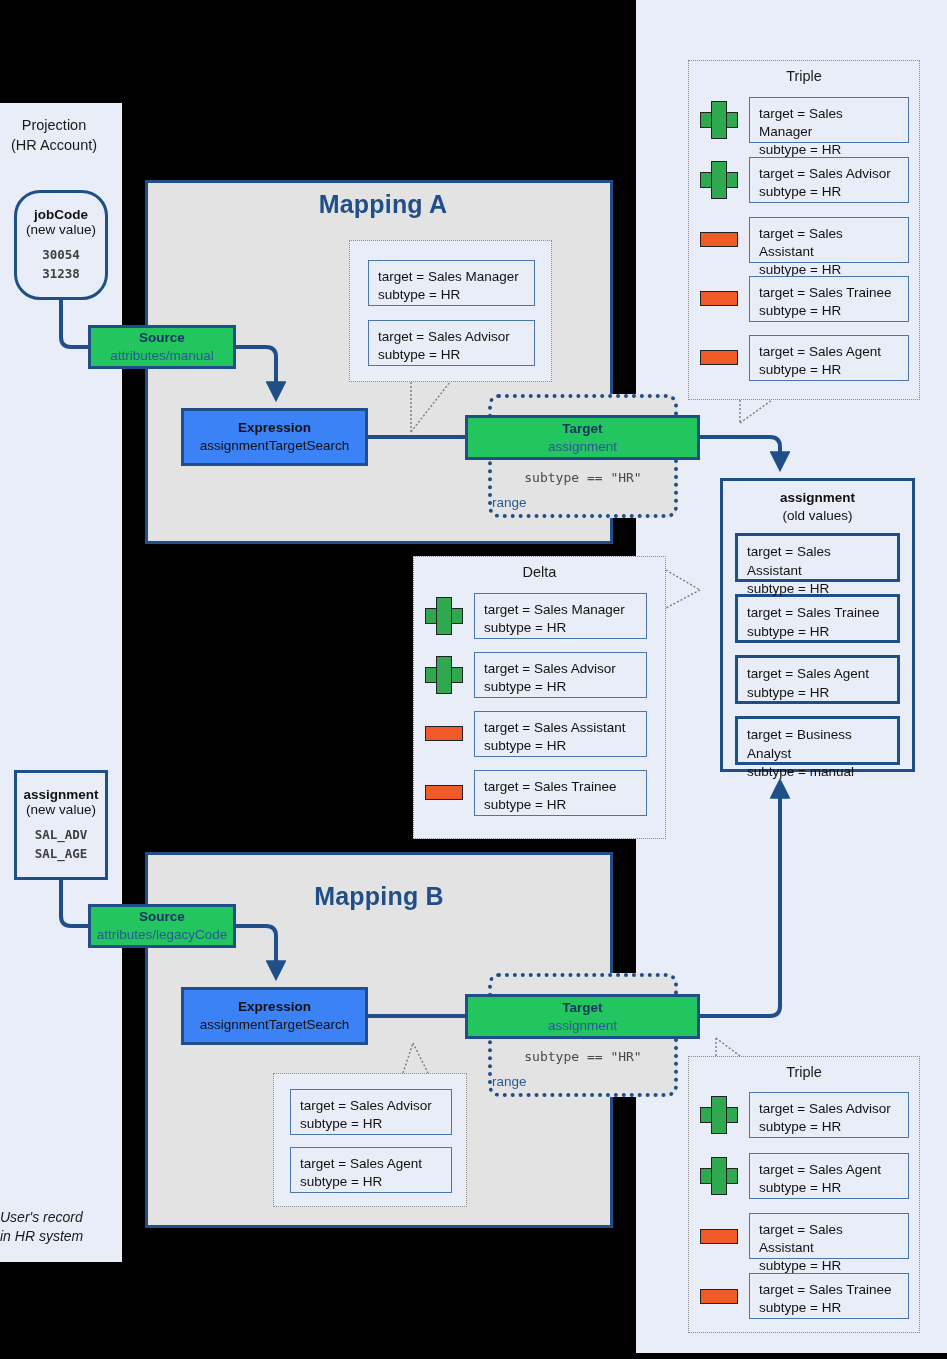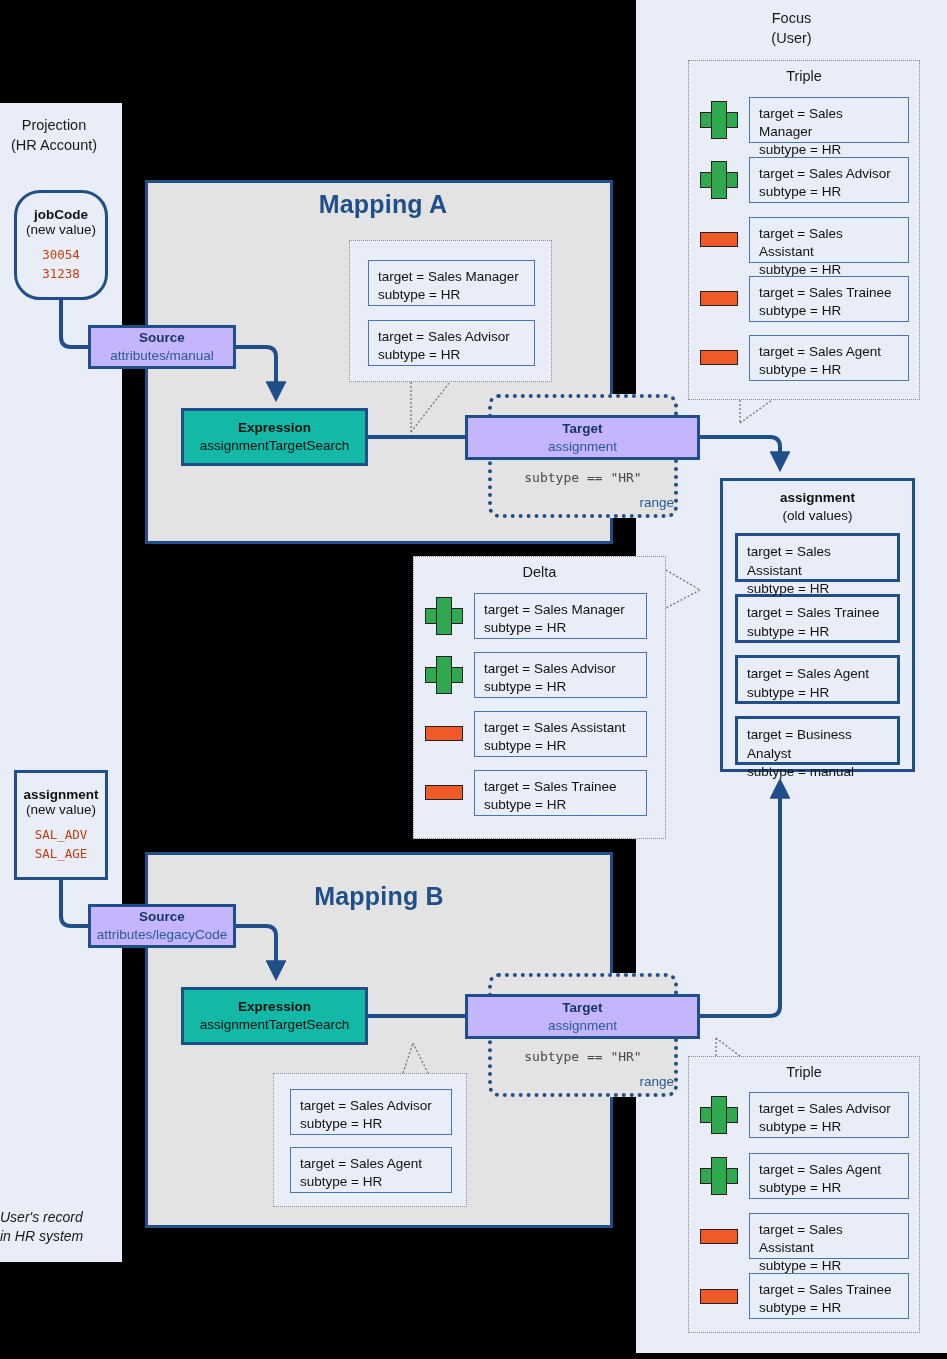--- a/index.html
+++ b/index.html
@@ -25,44 +25,44 @@
   }
 
   
   .node{
     border:3px solid #1f4e89;box-sizing:border-box;
     display:flex;flex-direction:column;align-items:center;justify-content:center;
     line-height:1.3;
   }
   .node .t1{font-weight:bold;font-size:13.5px;color:#13355f;}
   .node .t2{font-size:13.5px;color:#2a5a96;}
-  .node-grey{background:#c4b5fd;}
-  .node-white{background:#14b8a6;}
+  .node-grey{background:#22c55e;}
+  .node-white{background:#3b82f6;}
   .node .e1{font-weight:bold;font-size:13.5px;color:#111;}
   .node .e2{font-size:13.5px;color:#111;}
 
   
   .attr-box{
     background:#e8edf7;border:3px solid #1f4e89;box-sizing:border-box;
     display:flex;flex-direction:column;align-items:center;justify-content:center;
   }
   .attr-box .a1{font-weight:bold;font-size:13.5px;color:#111;}
   .attr-box .a2{font-size:13.5px;color:#111;margin-bottom:9px;}
-  .attr-box .mono{font-family:"DejaVu Sans Mono","Liberation Mono",monospace;font-size:12.5px;color:#c2410c;line-height:1.5;text-align:center;}
+  .attr-box .mono{font-family:"DejaVu Sans Mono","Liberation Mono",monospace;font-size:12.5px;color:#404040;line-height:1.5;text-align:center;font-weight:bold;}
 
   
   .range-box{
     border:4px dotted #1f4e89;border-radius:11px;background:#e3e3e3;box-sizing:border-box;
   }
   .range-cond{
     position:absolute;left:0;right:0;text-align:center;
     font-family:"DejaVu Sans Mono","Liberation Mono",monospace;font-size:13px;color:#4a4a4a;
   }
   .range-label{
-    position:absolute;left:0;right:0;text-align:right;font-size:13.5px;color:#2a5a96;
+    position:absolute;left:0;right:0;text-align:left;font-size:13.5px;color:#2a5a96;
   }
 
   
   .dotted-group{
     border:1.5px dotted #8a8a8a;background:#e8edf7;box-sizing:border-box;
   }
   .group-title{
     text-align:center;font-size:14.5px;color:#1a1a1a;padding-top:7px;
   }
   .tri-box{
@@ -115,22 +115,20 @@
     <div class="a2">(new value)</div>
     <div class="mono" style="white-space:pre-line;">SAL_ADV
 SAL_AGE</div>
   </div>
 
   <div class="abs footnote" style="left:0;top:1208px;width:122px;">User's record
 in HR system</div>
 
   <div class="abs panel-light" style="left:636px;top:0;width:311px;height:1353px;"></div>
 
-  <div class="abs panel-title" style="left:636px;top:9px;width:311px;">Focus
-(User)</div>
 
   <div class="abs mapping-box" style="left:145px;top:180px;width:468px;height:364px;"></div>
   <div class="abs mapping-title" style="left:145px;top:190px;width:468px;padding-left:8px;">Mapping A</div>
 
   <div class="abs dotted-group" style="left:349px;top:240px;width:203px;height:142px;">
     <div class="tri-box" style="position:absolute;left:18px;top:19px;width:167px;height:46px;white-space:pre-line;">target = Sales Manager
 subtype = HR</div>
     <div class="tri-box" style="position:absolute;left:18px;top:79px;width:167px;height:46px;white-space:pre-line;">target = Sales Advisor
 subtype = HR</div>
   </div>

